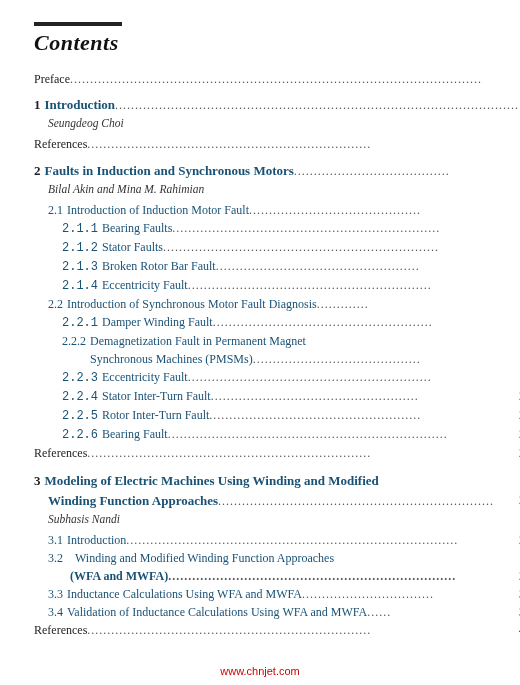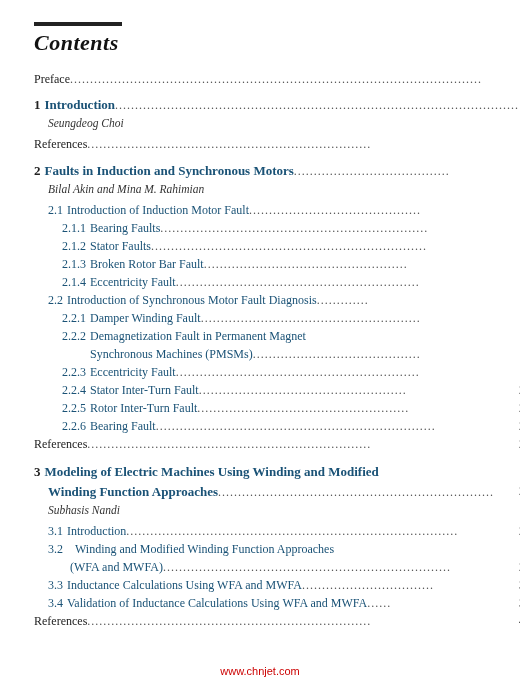--- a/index.html
+++ b/index.html
@@ -76,20 +76,21 @@
     }
     .section-num {
       white-space: nowrap;
       padding-right: 4px;
       padding-left: 14px;
     }
     .subsection-num {
       white-space: nowrap;
       padding-right: 4px;
       padding-left: 28px;
+      font-family: Liberation Mono, monospace;
     }
     .references-label {
       padding-left: 0px;
     }
     .chapter-spacer {
       height: 8px;
     }
     .link-blue {
       color: #1a5276;
       text-align: right;
@@ -284,21 +285,21 @@
         <td class="page-num">27</td>
       </tr>
 
       <tr class="section-row">
         <td style="padding-left:14px;">
           <span class="link-blue" style="margin-right:12px;">3.2</span><span class="link-blue">Winding and Modified Winding Function Approaches</span>
         </td>
         <td class="page-num"></td>
       </tr>
       <tr class="section-row">
-        <td style="padding-left:36px;">
+        <td style="padding-left:36px;font-weight:bold;">
           <span class="link-blue">(WFA and MWFA)</span><span class="dots">........................................................................</span>
         </td>
         <td class="page-num">28</td>
       </tr>
 
       <tr class="section-row">
         <td>
           <span class="section-num link-blue">3.3</span><span class="link-blue">Inductance Calculations Using WFA and MWFA</span><span class="dots">.................................</span>
         </td>
         <td class="page-num">33</td>

